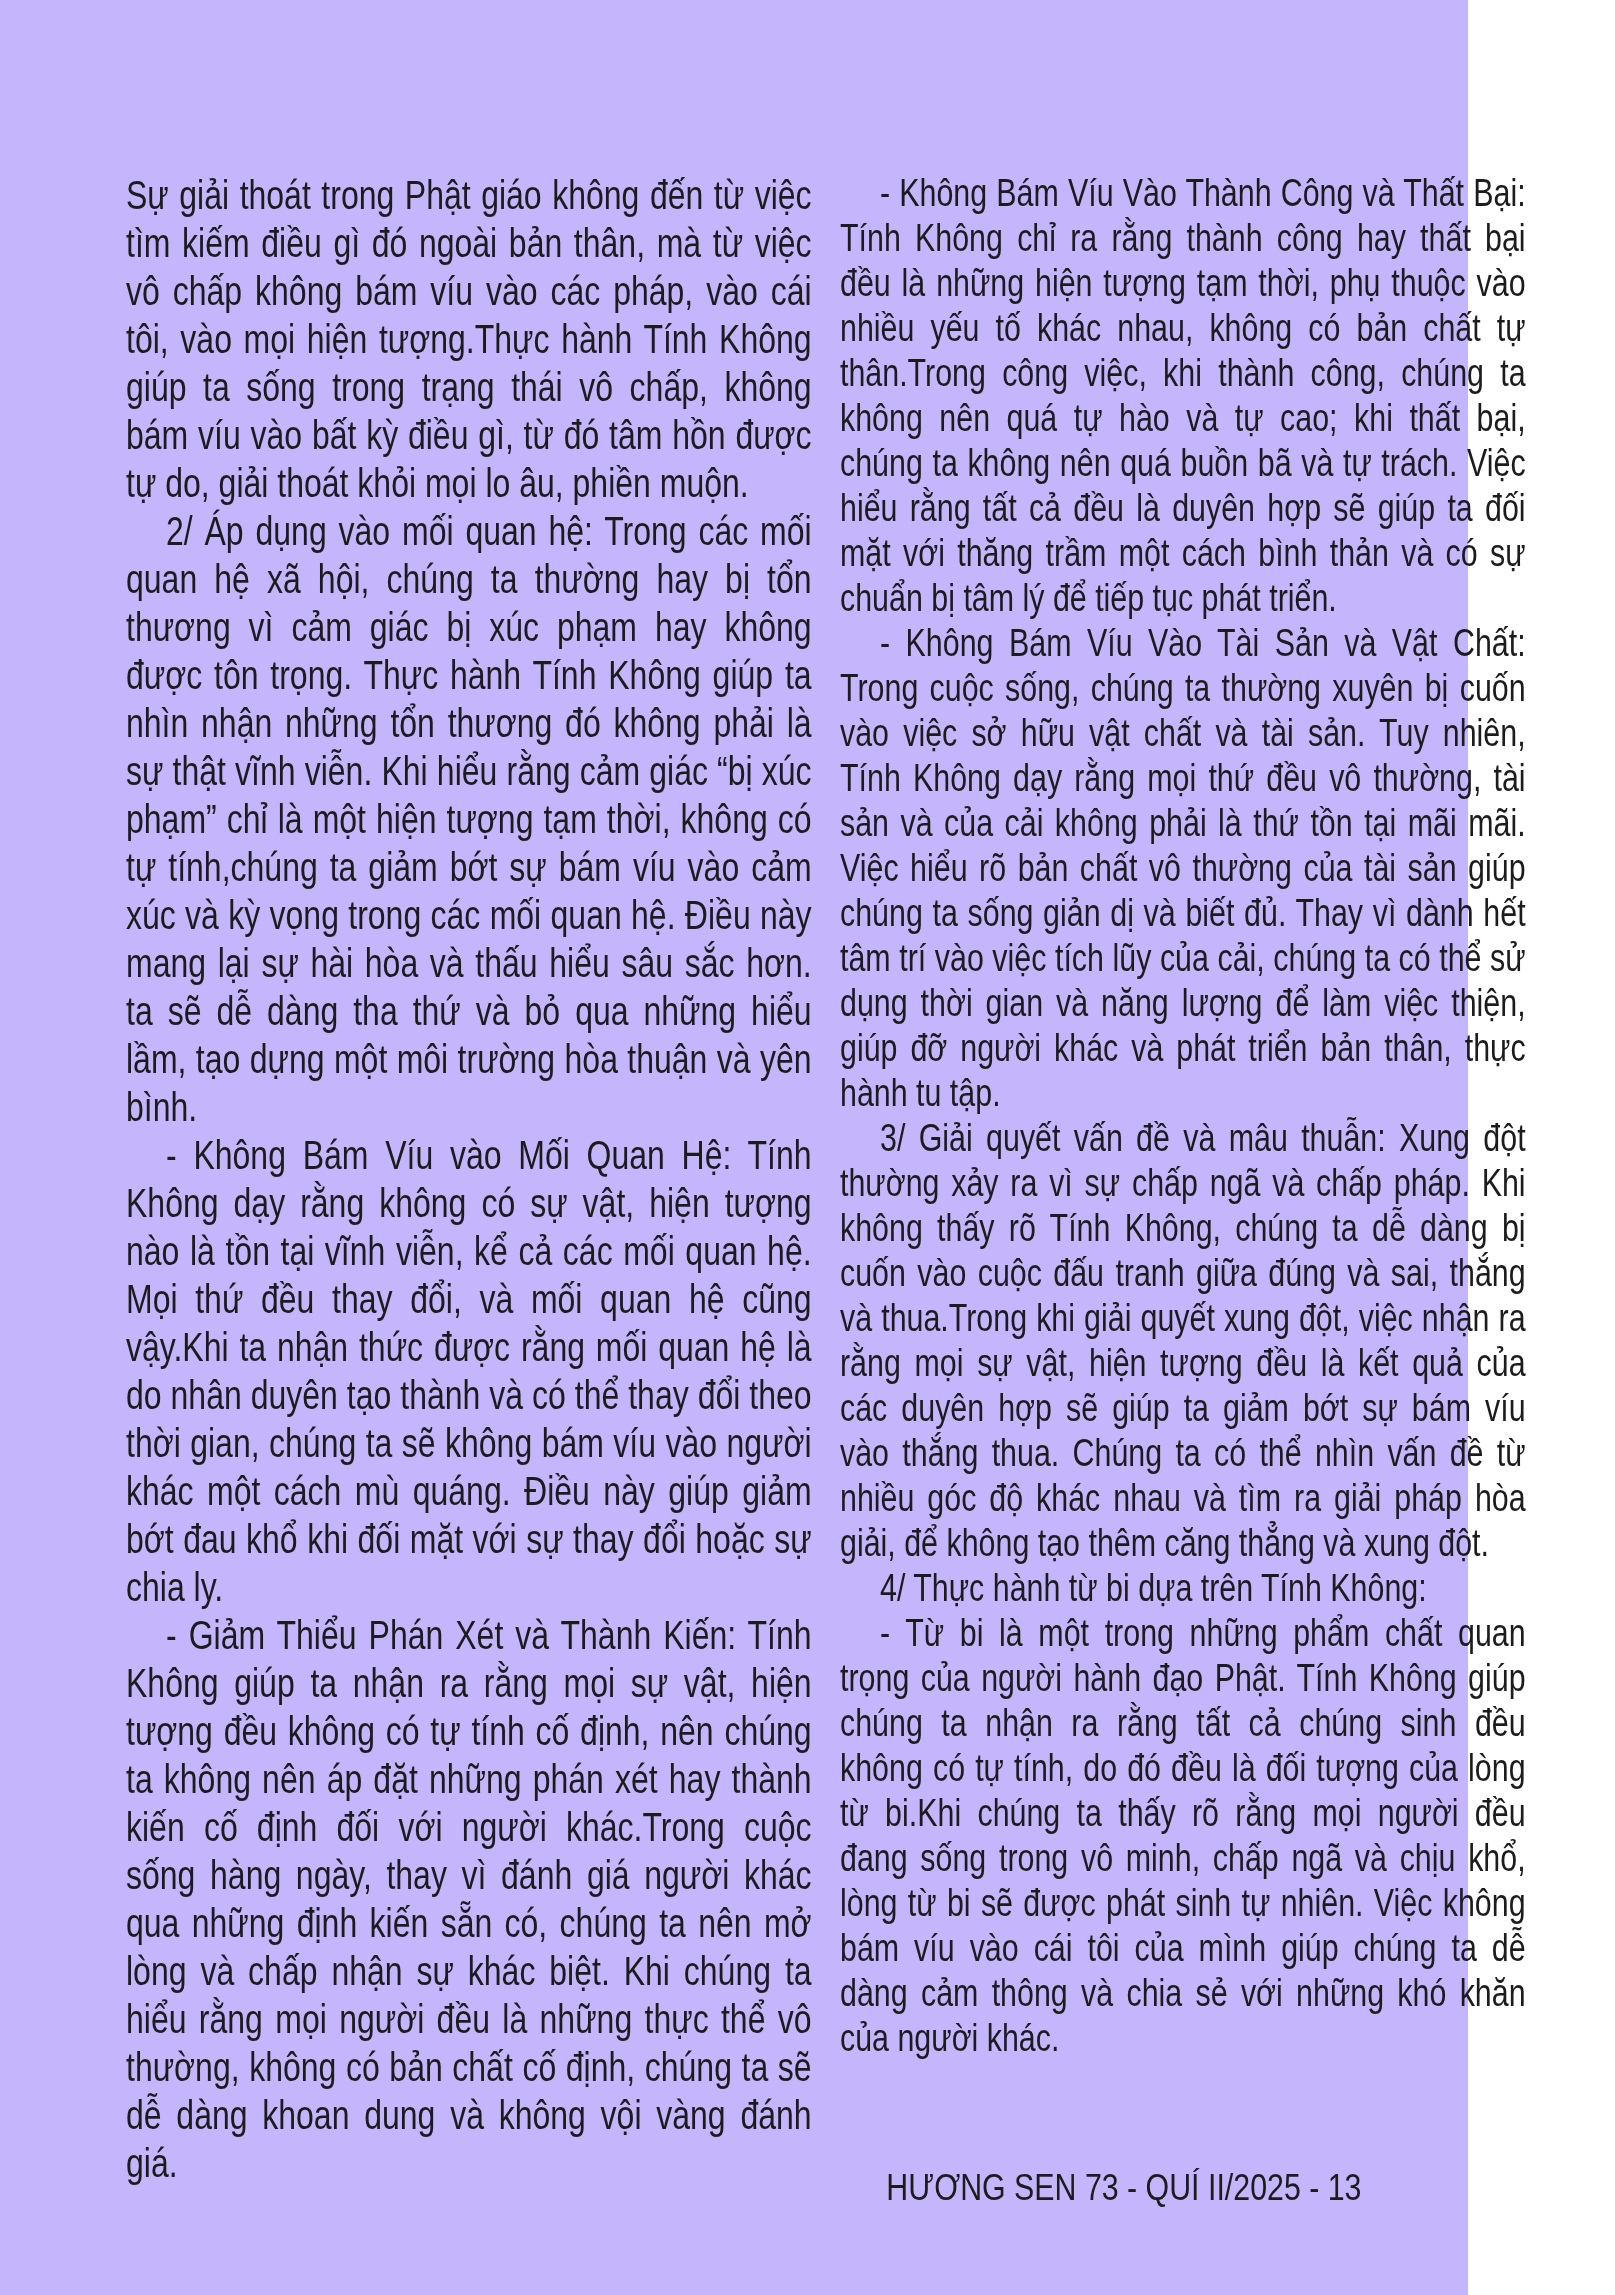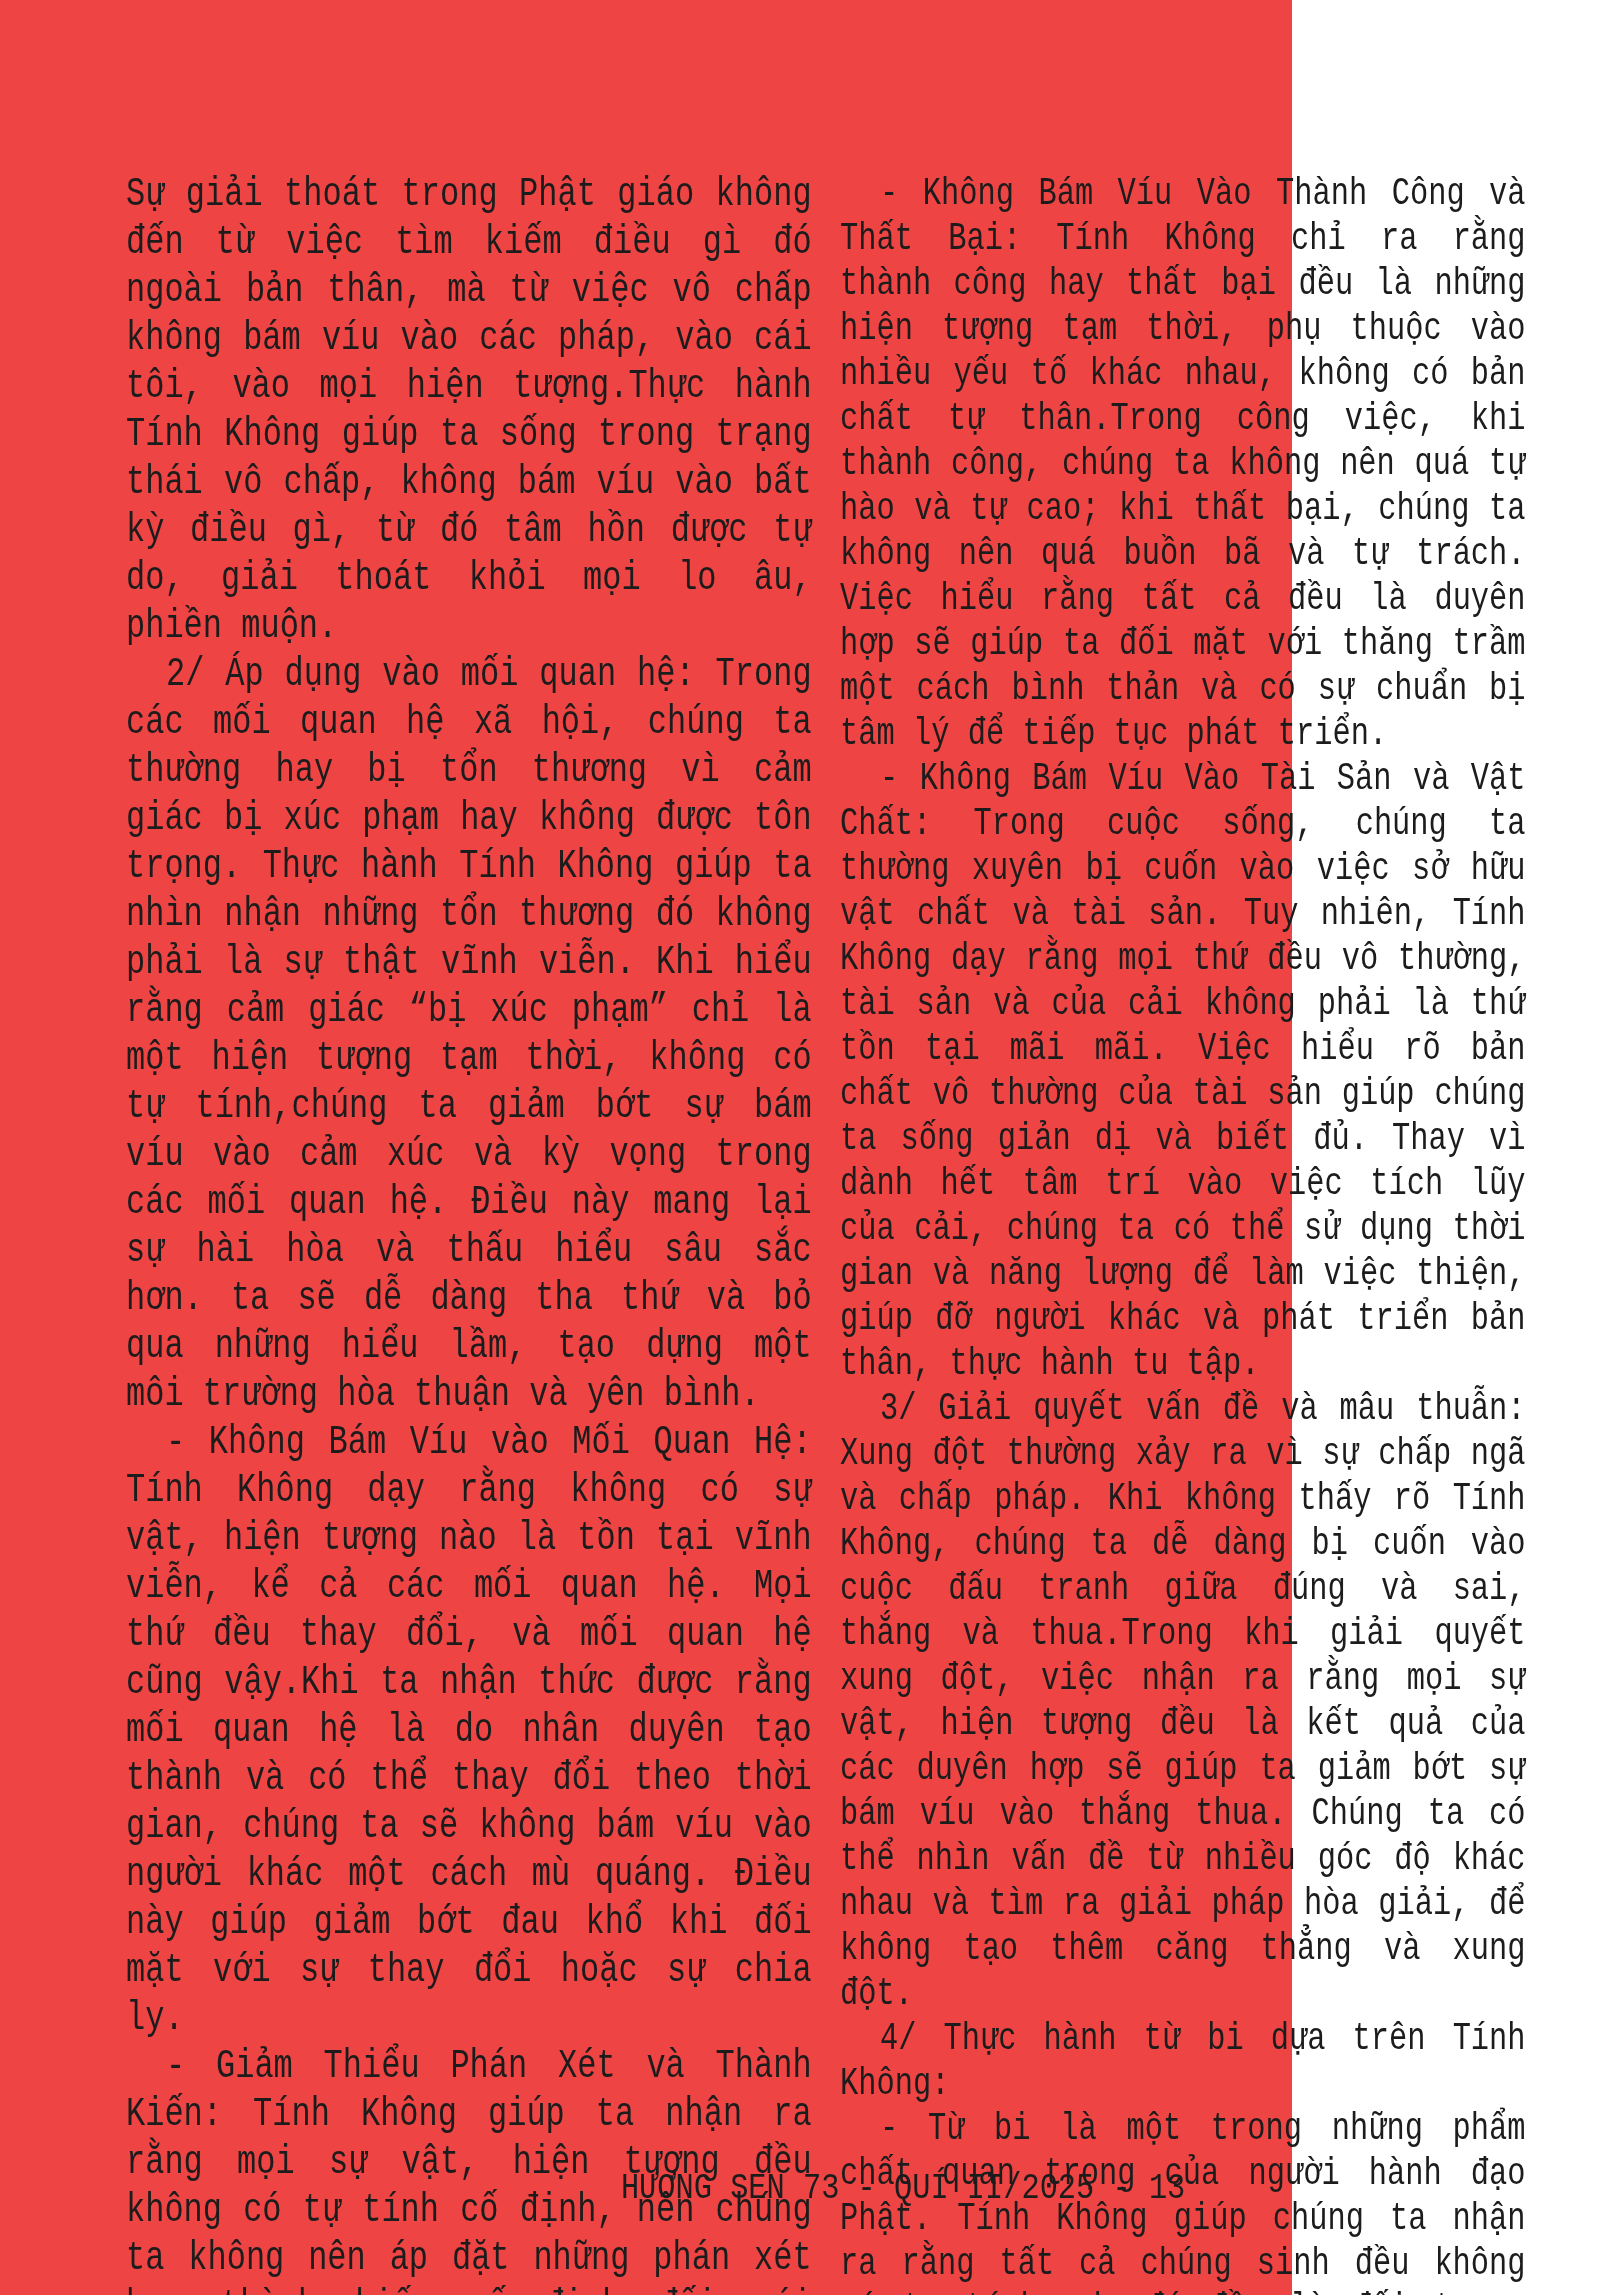--- a/index.html
+++ b/index.html
@@ -8,25 +8,24 @@
   }
   body {
     width: 1616px;
     height: 2295px;
     background: #ffffff;
     overflow: hidden;
     font-family: "Liberation Sans", "DejaVu Sans", sans-serif;
   }
   .page {
     position: relative;
-    width: 1292px;
+    width: 1468px;
     height: 2295px;
-    background: #ef4444;
+    background: #c4b5fd;
     color: #1c1c1c;
-    font-family: Liberation Mono, monospace;
   }
   .column {
     position: absolute;
     top: 171px;
     text-align: justify;
     text-justify: inter-word;
     color: #1c1c1c;
     transform-origin: top left;
     transform: scaleX(0.80);
   }

